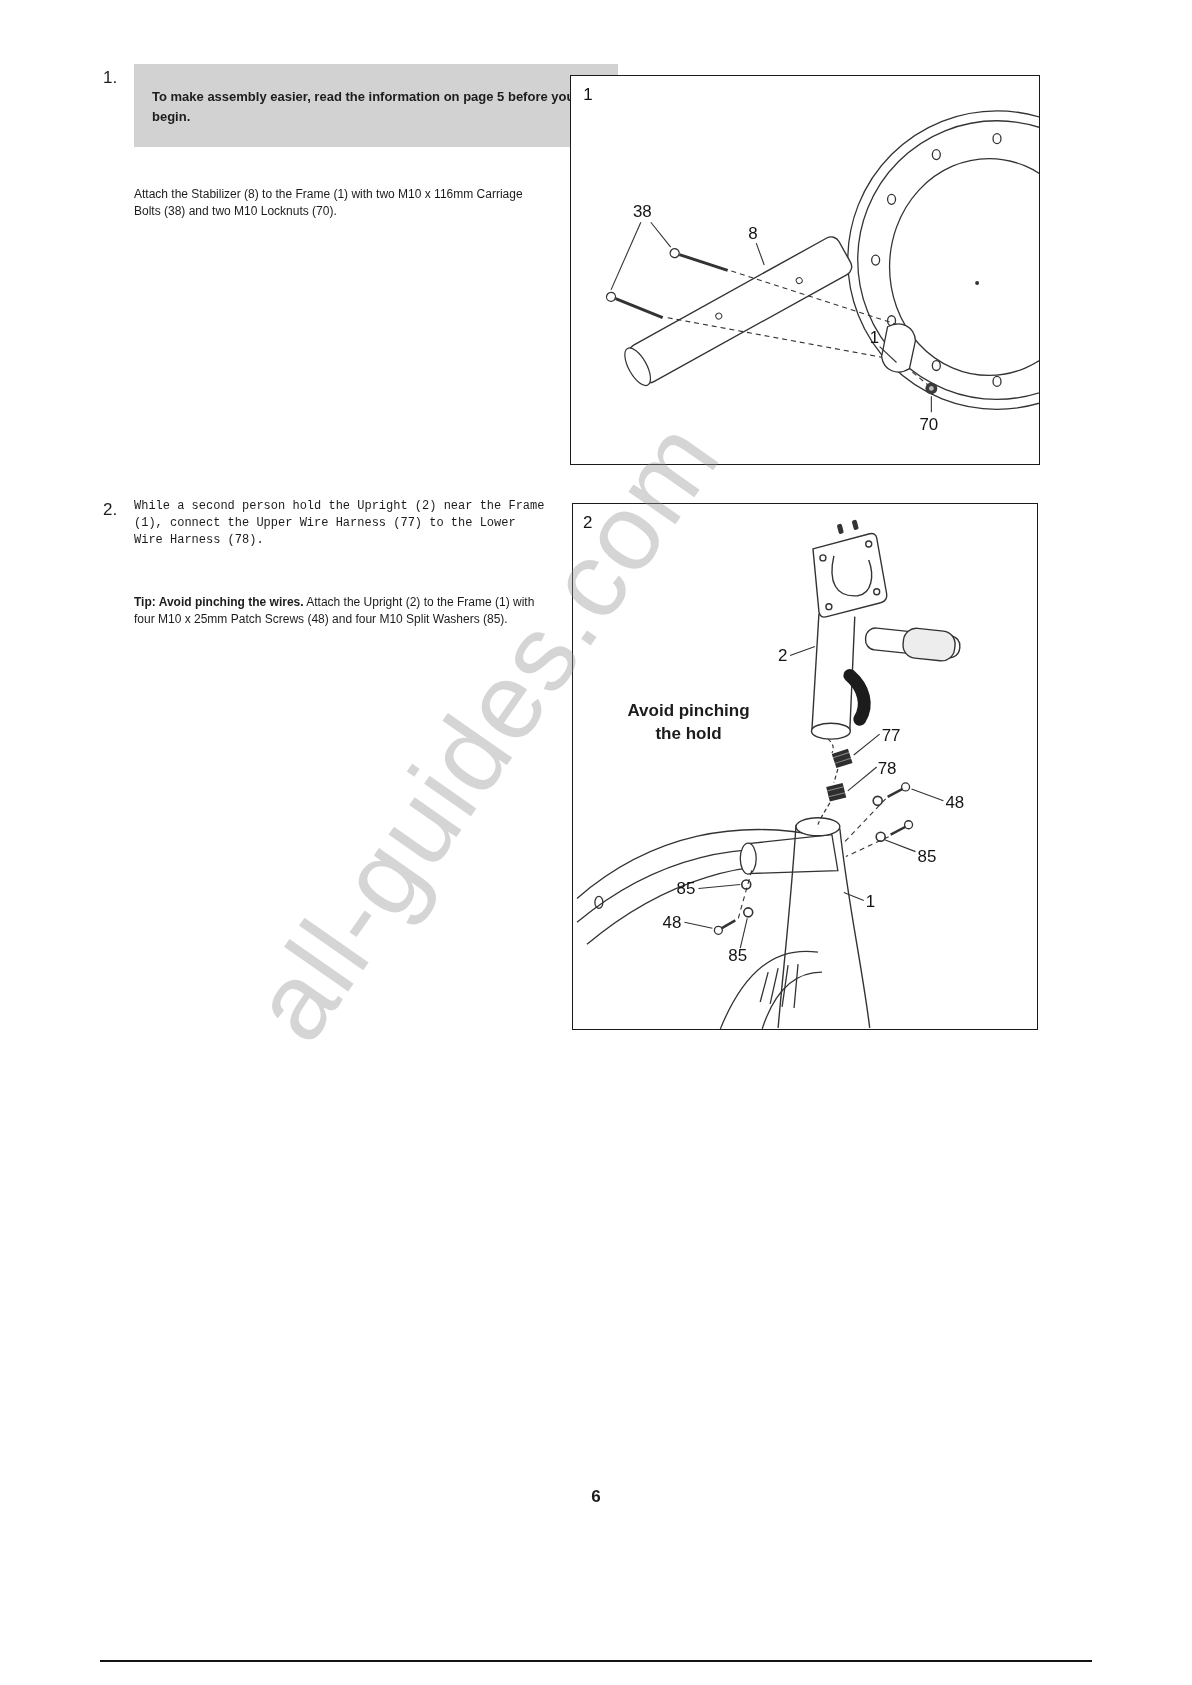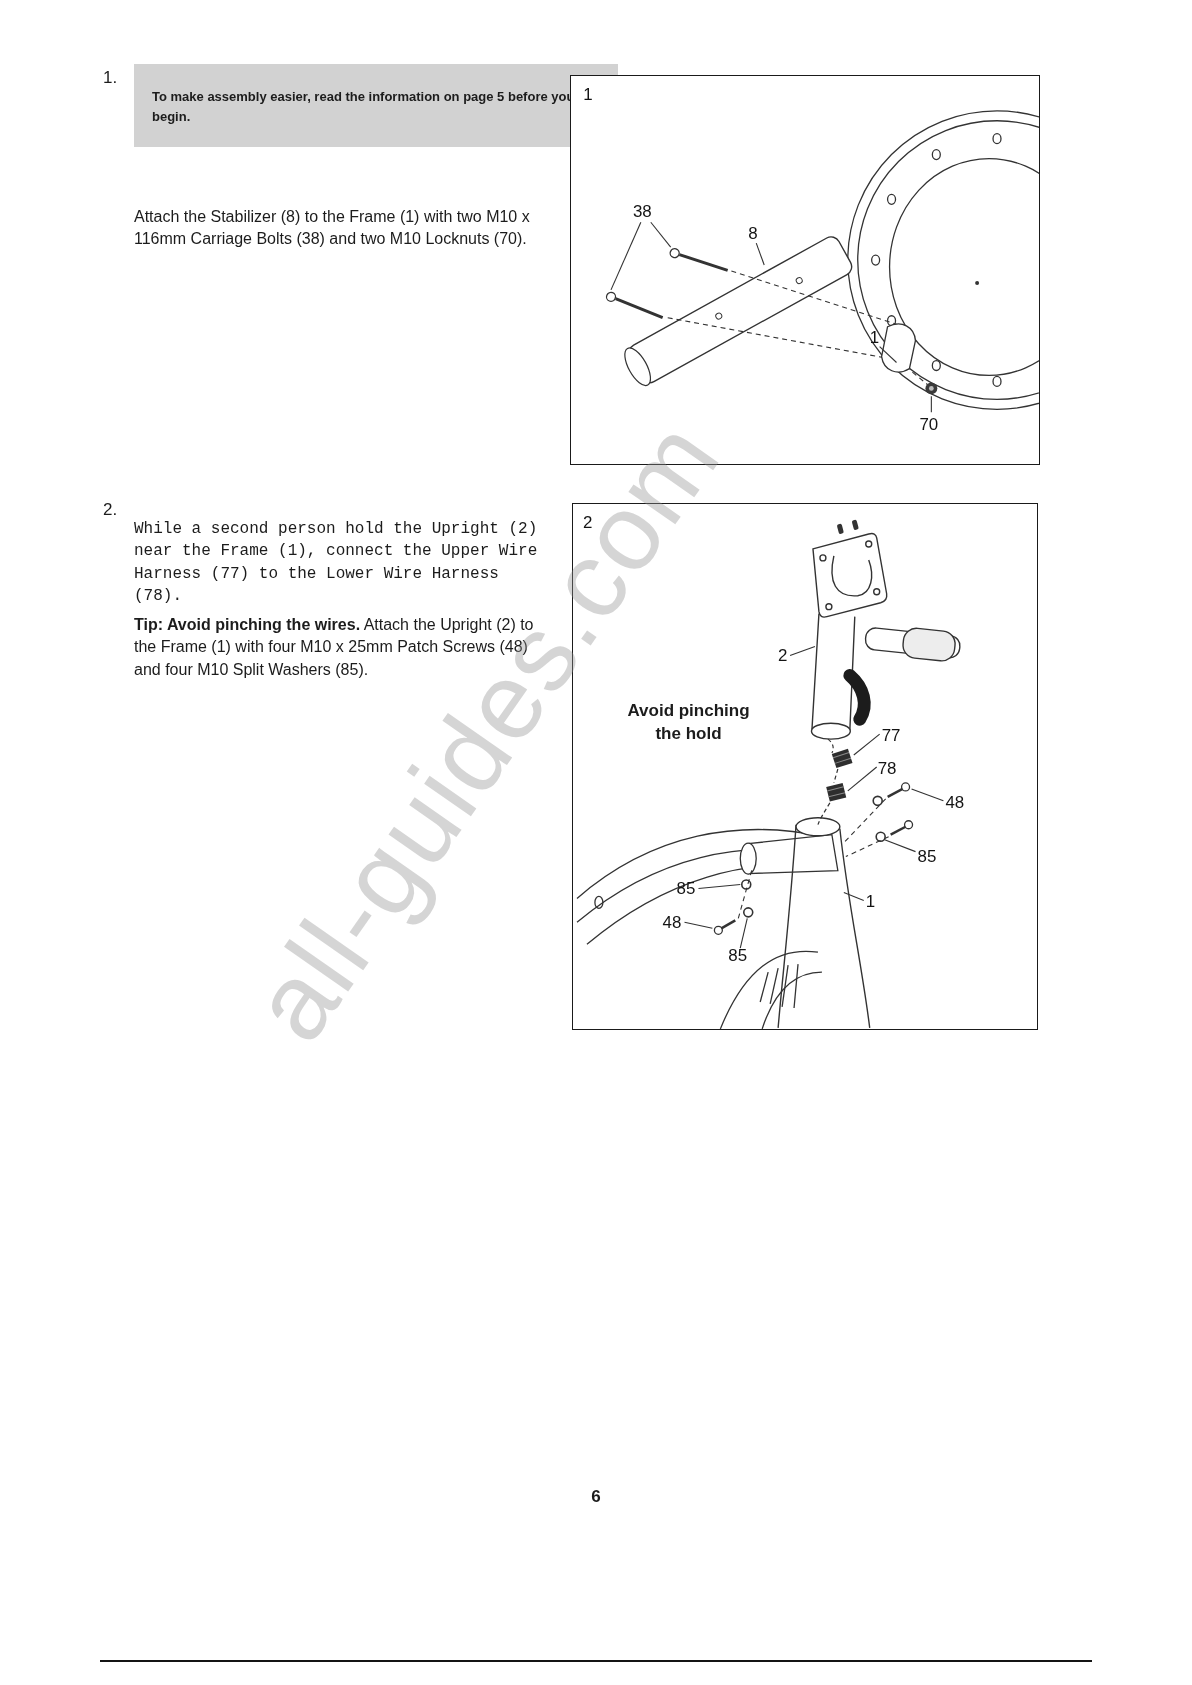--- a/index.html
+++ b/index.html
@@ -23,23 +23,22 @@
     left: 134px; top: 64px; width: 484px;
     background: #d2d2d2;
     padding: 23px 20px 20px 18px;
     font-weight: bold;
     font-size: 13px;
     line-height: 1.55;
   }
   .body-text {
     position: absolute;
     width: 414px;
-    font-size: 16px;
+    font-size: 12px;
     line-height: 1.4;
-    margin-top: 20px;
   }
   .figure {
     position: absolute;
     border: 1px solid #1a1a1a;
     background: #ffffff;
   }
   .figure svg { display: block; width: 100%; height: 100%; }
   .fig-annotation {
     position: absolute;
     font-weight: bold;

